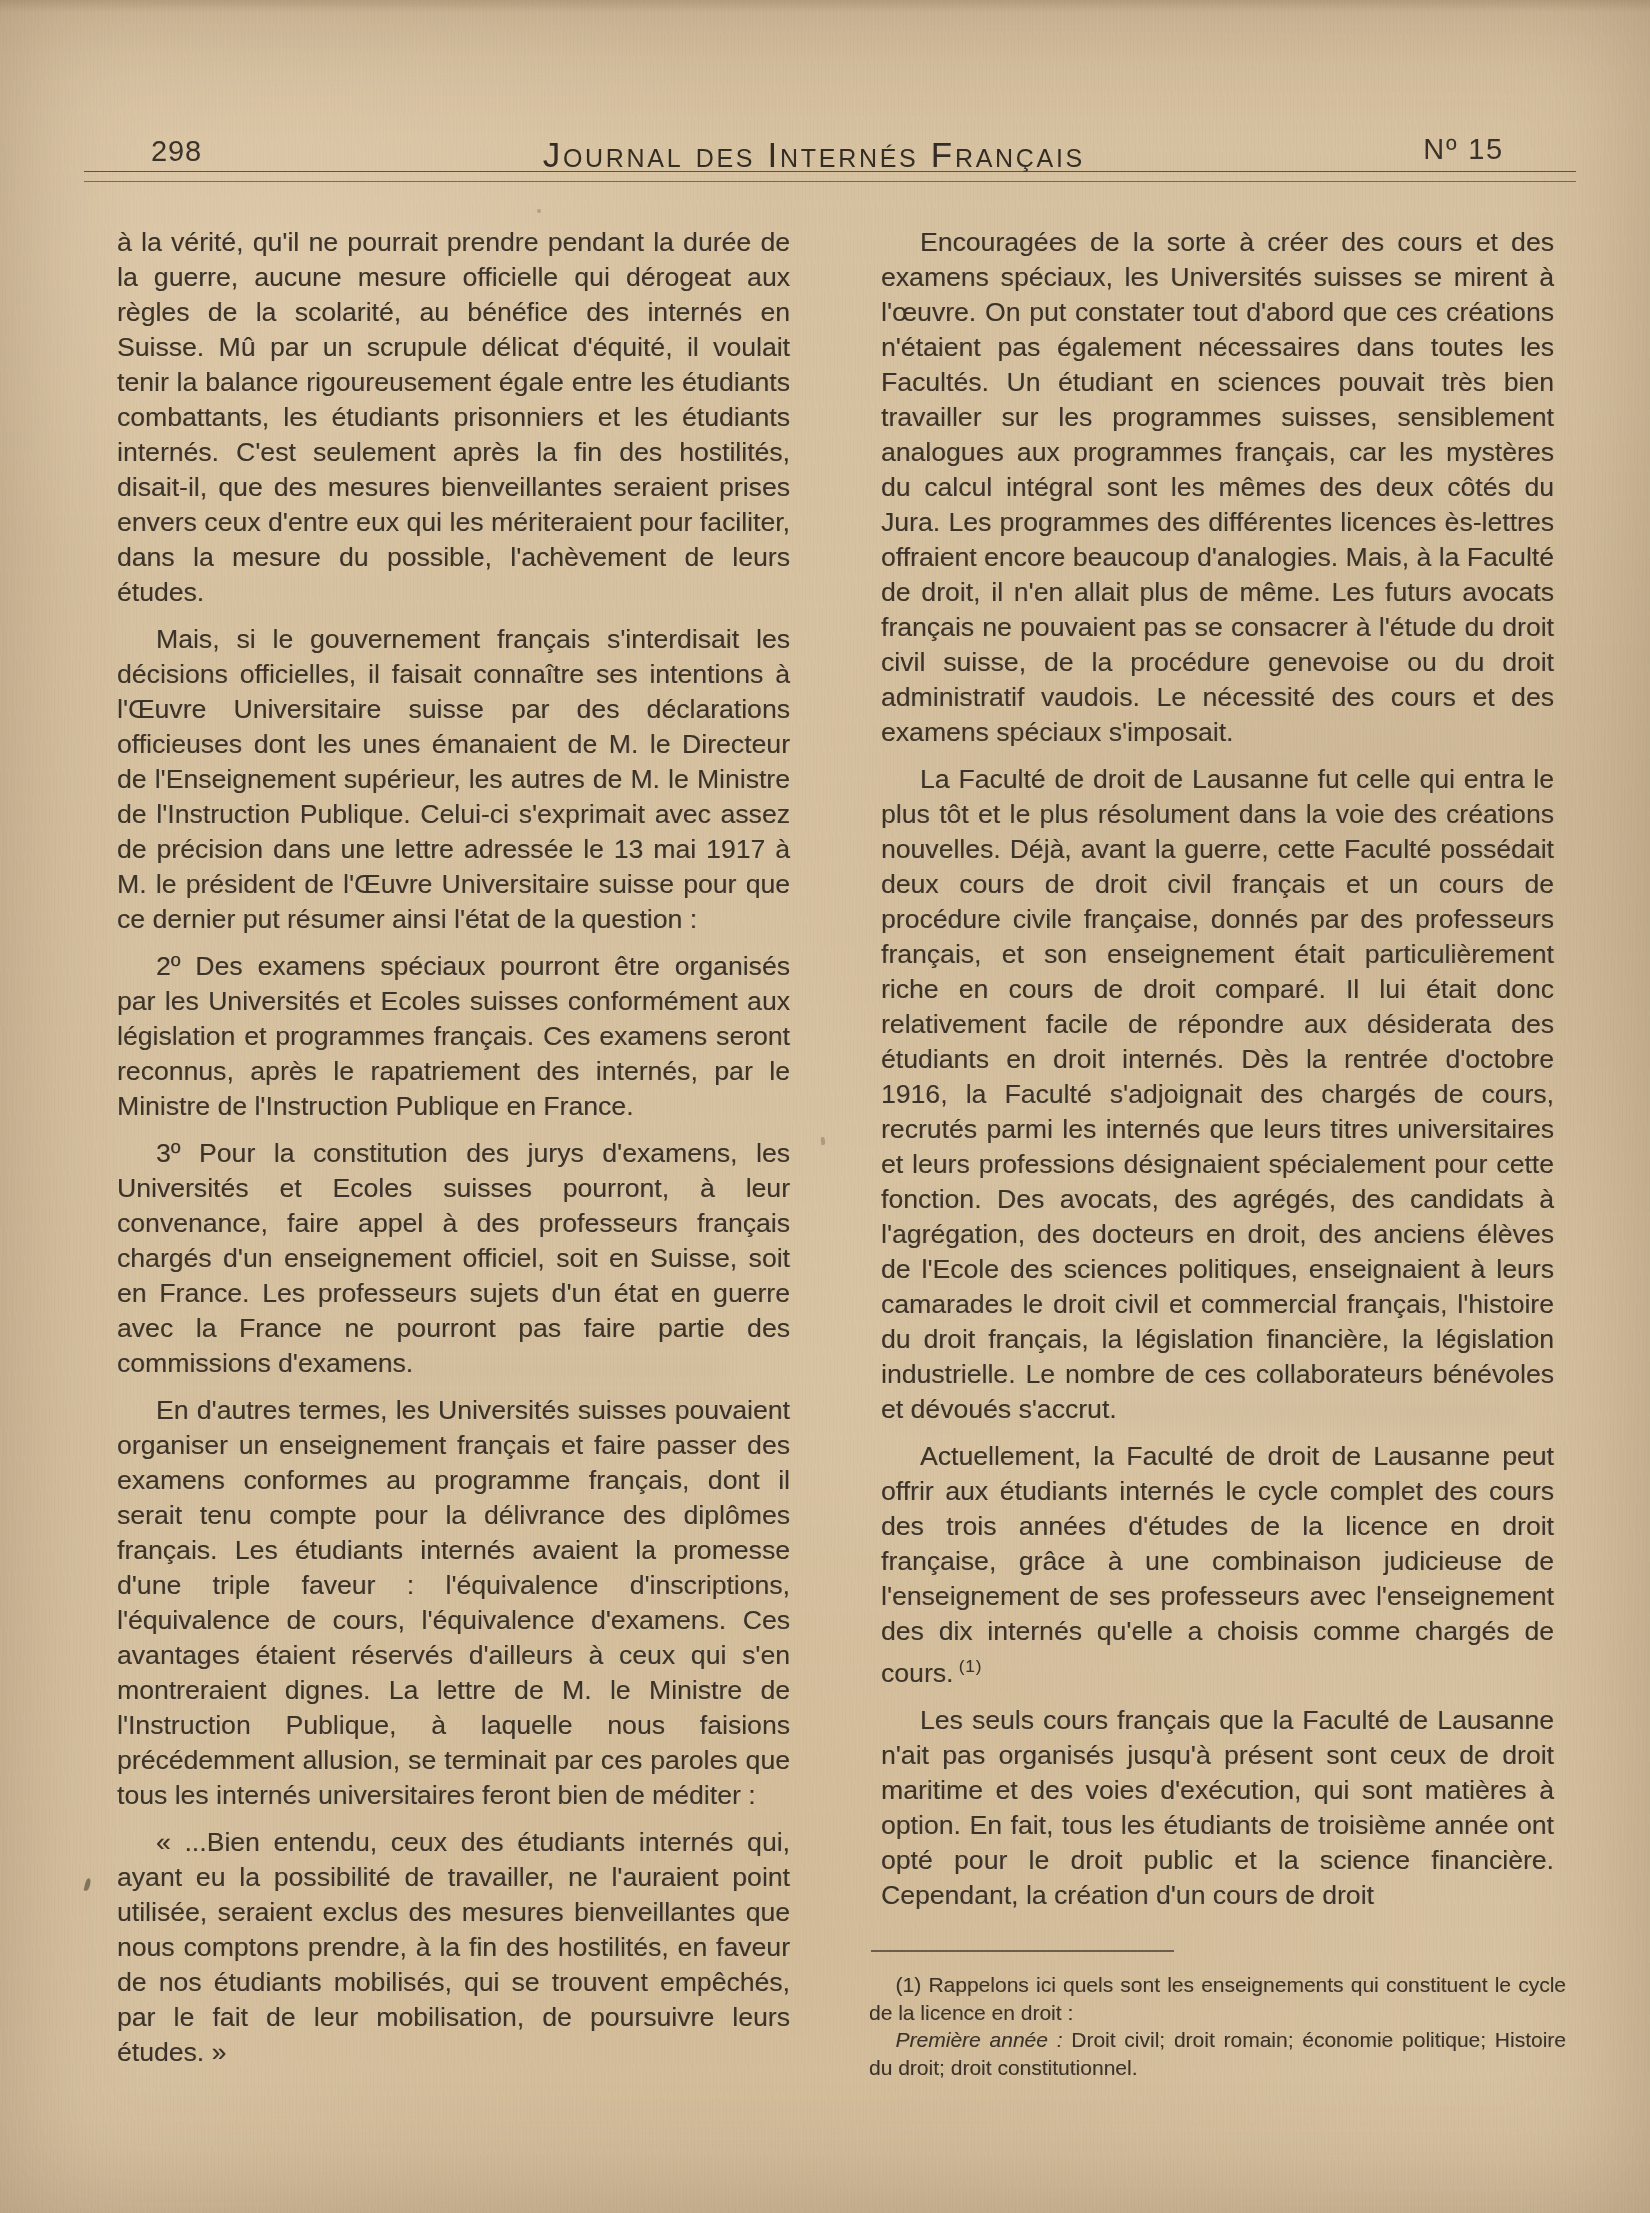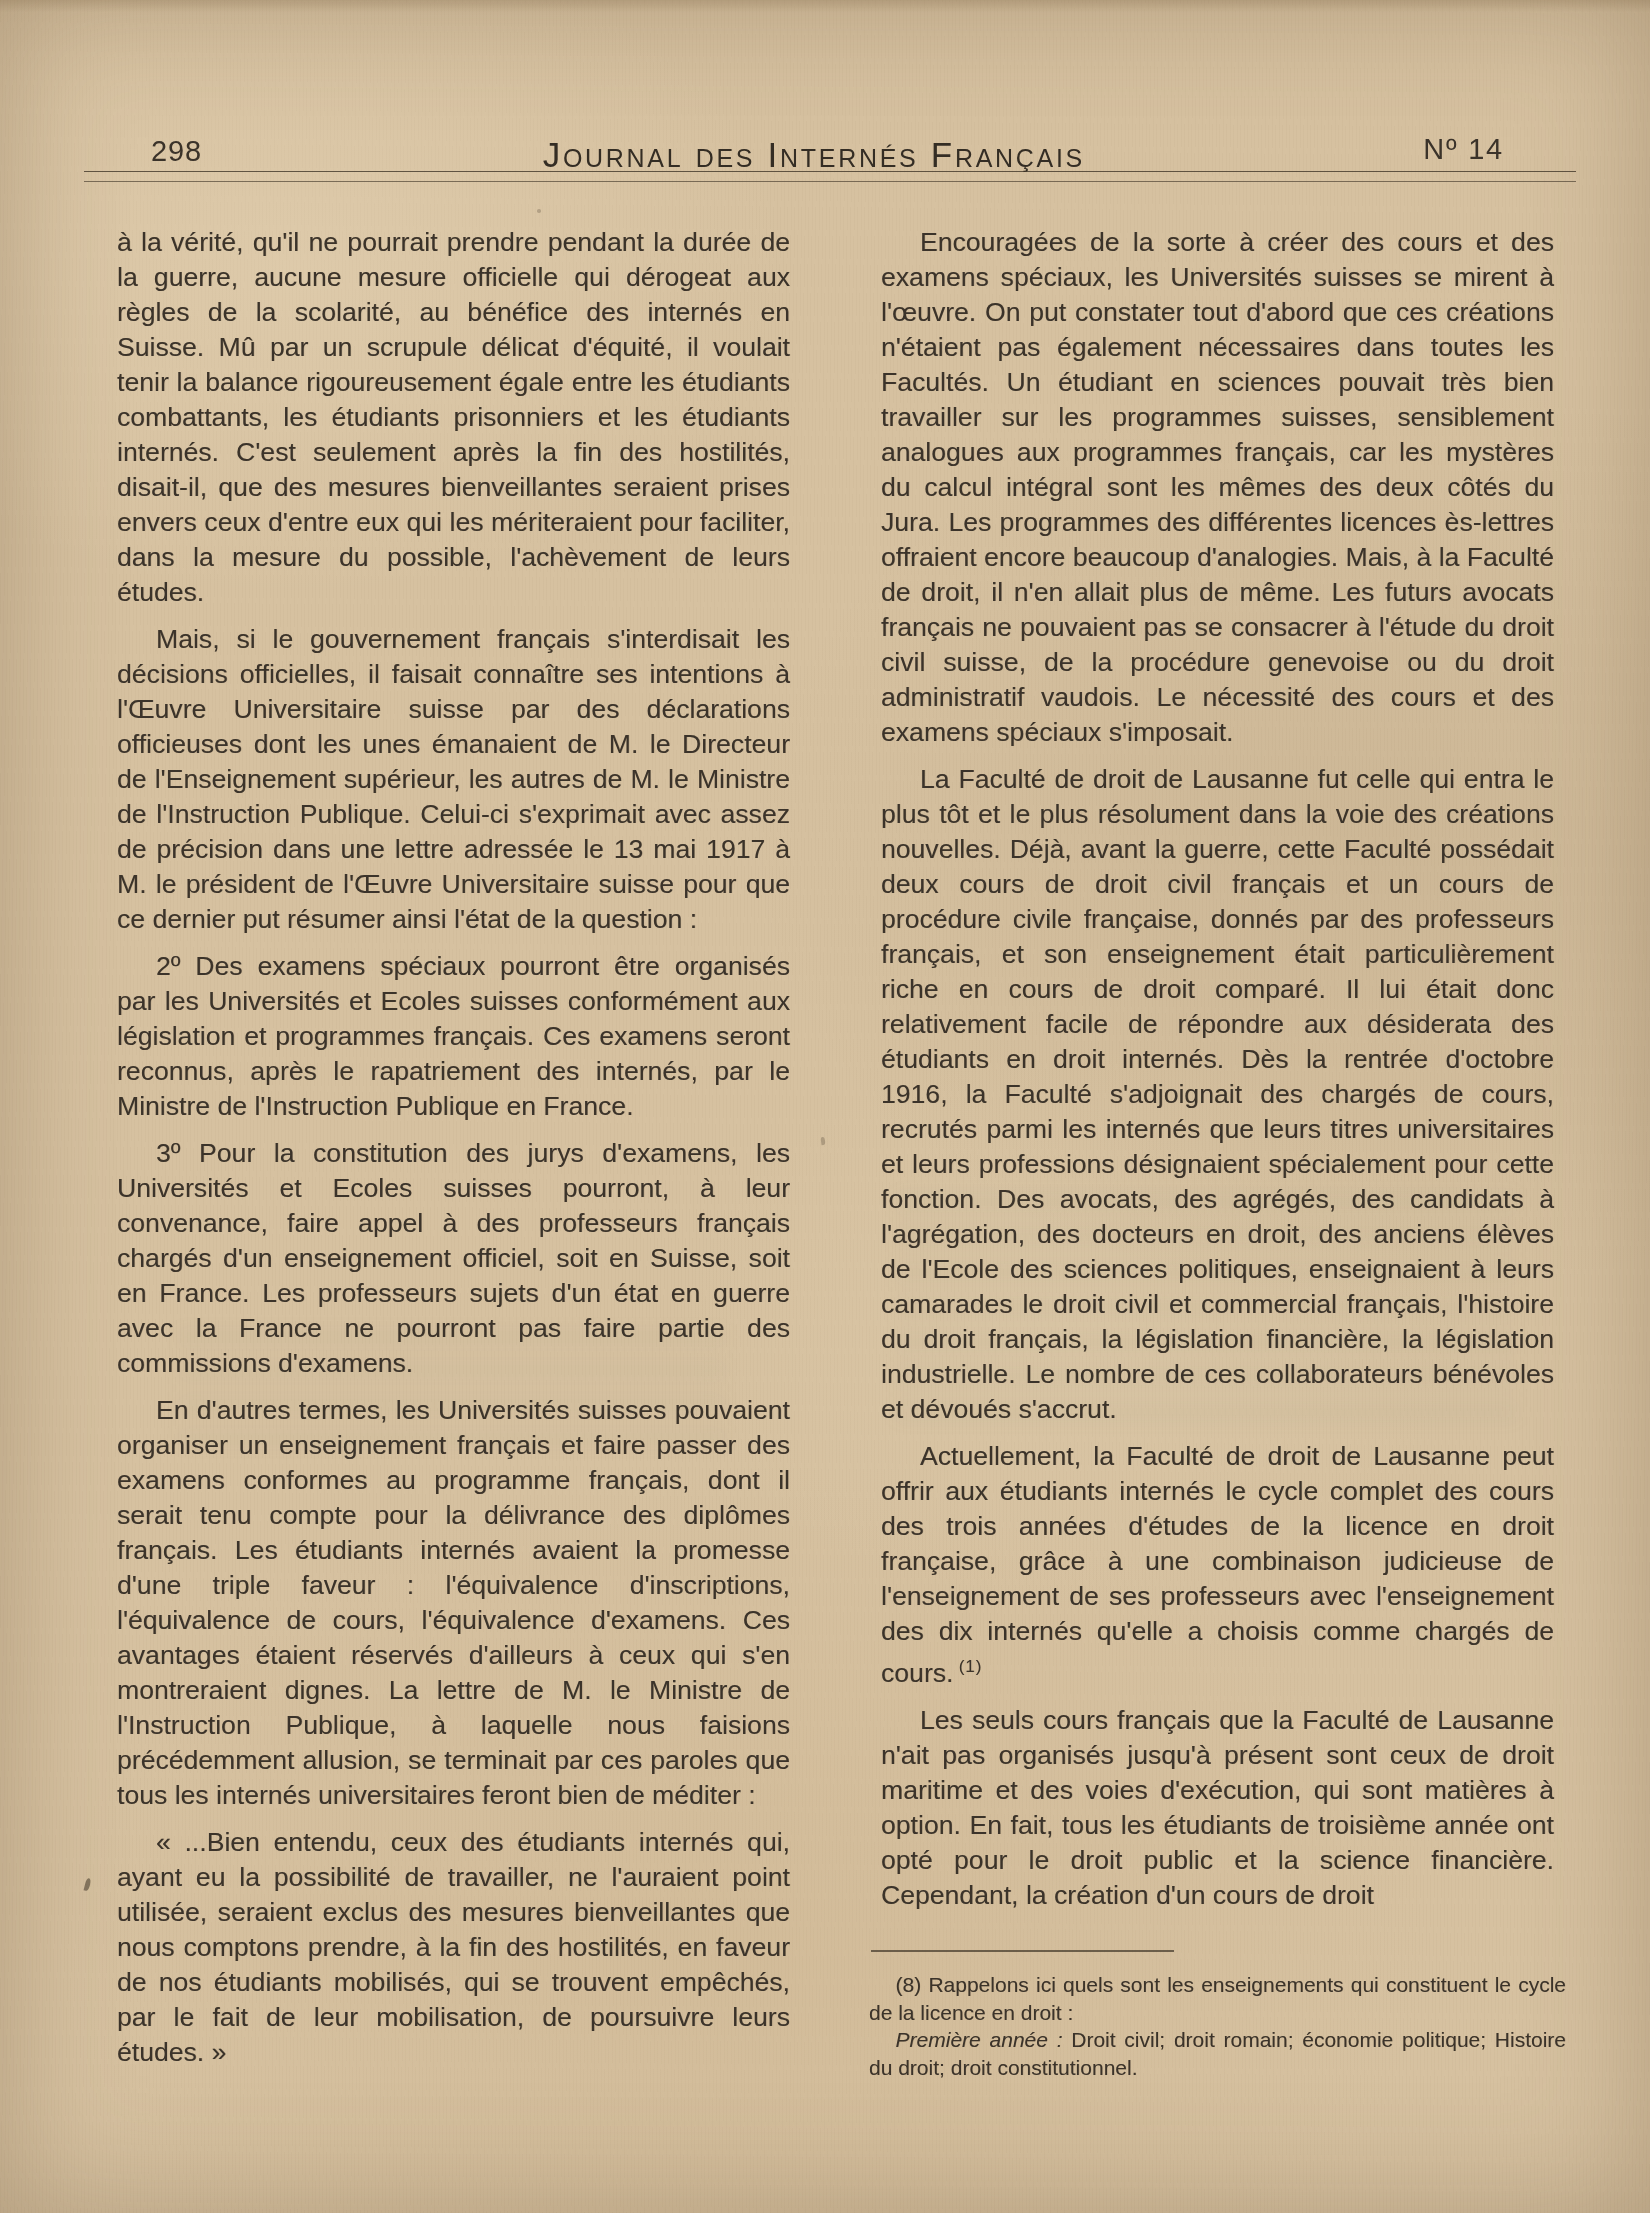--- a/index.html
+++ b/index.html
@@ -75,21 +75,21 @@
     background:repeating-linear-gradient(0deg, rgba(110,118,104,.045) 0 12.4px, rgba(0,0,0,0) 12.4px 34px);}
 </style>
 </head>
 <body>
 
 <div class="page">
 
   <div class="header">
     <span class="page-number">298</span>
     <span class="journal-title">Journal des Internés Français</span>
-    <span class="issue-number">Nº 14</span>
+    <span class="issue-number">Nº 15</span>
   </div>
 
   <div class="header-rule"></div>
 
   <div class="showthrough ghost-a"></div>
   <div class="showthrough ghost-b"></div>
 
   <div class="columns">
 
     <div class="col">
@@ -102,21 +102,21 @@
     </div>
 
     <div class="col">
       <p class="ind">Encouragées de la sorte à créer des cours et des examens spéciaux, les Universités suisses se mirent à l'œuvre. On put constater tout d'abord que ces créations n'étaient pas également nécessaires dans toutes les Facultés. Un étudiant en sciences pouvait très bien travailler sur les programmes suisses, sensiblement analogues aux programmes français, car les mystères du calcul intégral sont les mêmes des deux côtés du Jura. Les programmes des différentes licences ès-lettres offraient encore beaucoup d'analogies. Mais, à la Faculté de droit, il n'en allait plus de même. Les futurs avocats français ne pouvaient pas se consacrer à l'étude du droit civil suisse, de la procédure genevoise ou du droit administratif vaudois. Le nécessité des cours et des examens spéciaux s'imposait.</p>
       <p class="ind">La Faculté de droit de Lausanne fut celle qui entra le plus tôt et le plus résolument dans la voie des créations nouvelles. Déjà, avant la guerre, cette Faculté possédait deux cours de droit civil français et un cours de procédure civile française, donnés par des professeurs français, et son enseignement était particulièrement riche en cours de droit comparé. Il lui était donc relativement facile de répondre aux désiderata des étudiants en droit internés. Dès la rentrée d'octobre 1916, la Faculté s'adjoignait des chargés de cours, recrutés parmi les internés que leurs titres universitaires et leurs professions désignaient spécialement pour cette fonction. Des avocats, des agrégés, des candidats à l'agrégation, des docteurs en droit, des anciens élèves de l'Ecole des sciences politiques, enseignaient à leurs camarades le droit civil et commercial français, l'histoire du droit français, la législation financière, la législation industrielle. Le nombre de ces collaborateurs bénévoles et dévoués s'accrut.</p>
       <p class="ind"><span>Actuellement, la Faculté de droit de Lausanne peut offrir aux étudiants internés le cycle complet des cours des trois années d'études de la licence en droit française, grâce à une combinaison judicieuse de l'enseignement de ses professeurs avec l'enseignement des dix internés qu'elle a choisis comme chargés de cours.</span><sup class="fnref">(1)</sup></p>
       <p class="ind">Les seuls cours français que la Faculté de Lausanne n'ait pas organisés jusqu'à présent sont ceux de droit maritime et des voies d'exécution, qui sont matières à option. En fait, tous les étudiants de troisième année ont opté pour le droit public et la science financière. Cependant, la création d'un cours de droit</p>
 
       <div class="footnote">
         <div class="footnote-separator"></div>
-        <p>(8) Rappelons ici quels sont les enseignements qui constituent le cycle de la licence en droit :</p>
+        <p>(1) Rappelons ici quels sont les enseignements qui constituent le cycle de la licence en droit :</p>
         <p><i class="fn-label">Première année :</i> <span>Droit civil; droit romain; économie politique; Histoire du droit; droit constitutionnel.</span></p>
       </div>
     </div>
 
   </div>
 
   <div class="speck speck-a"></div>
   <div class="speck speck-b"></div>
   <div class="speck speck-c"></div>
 

